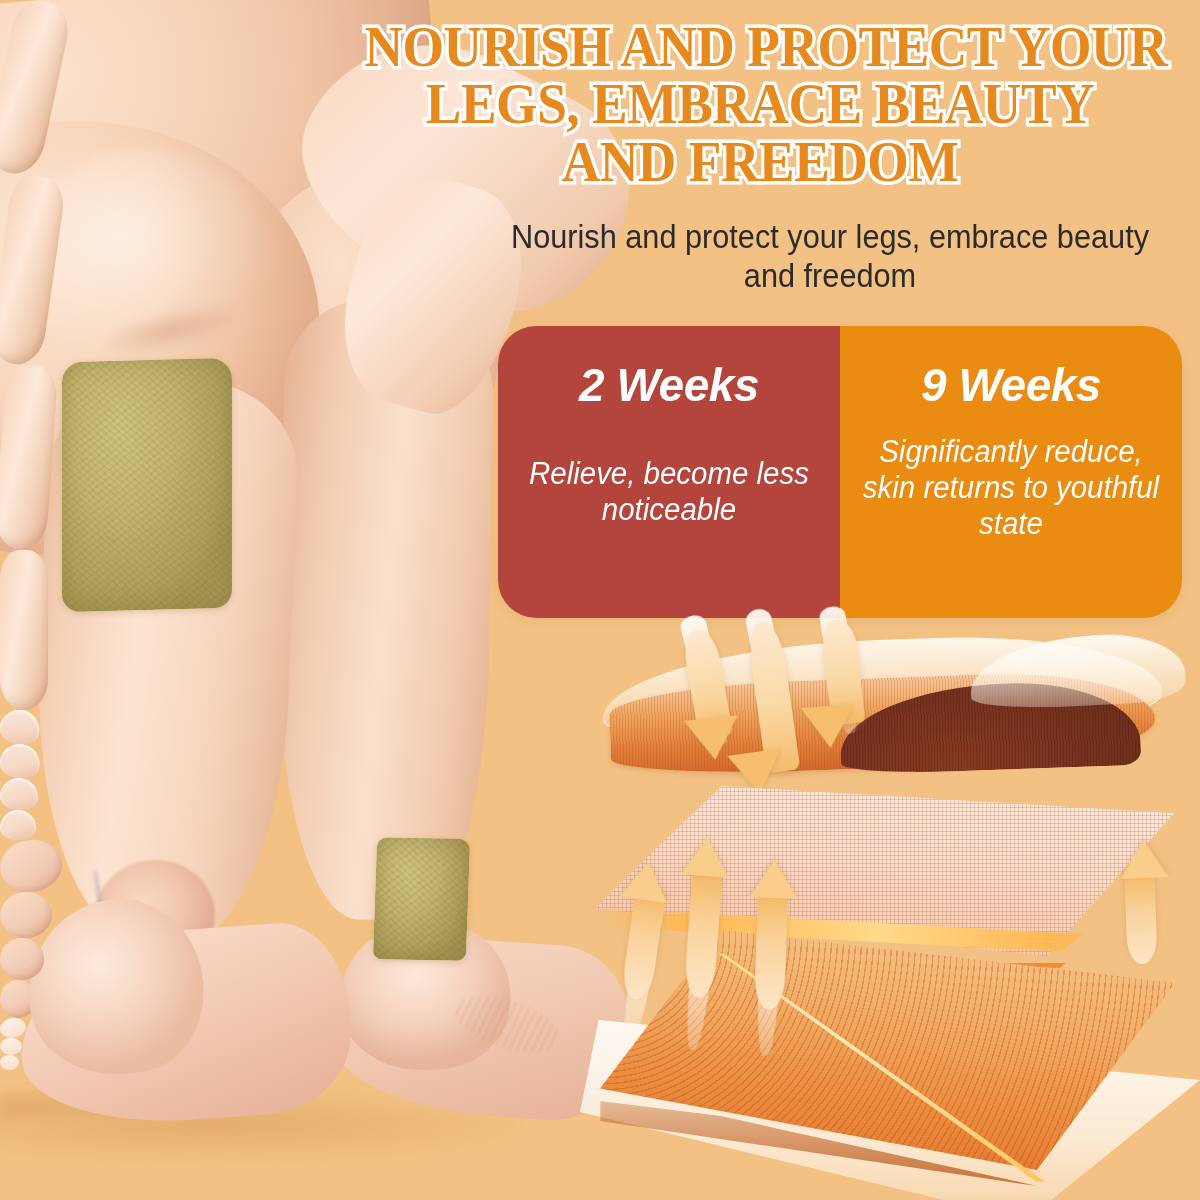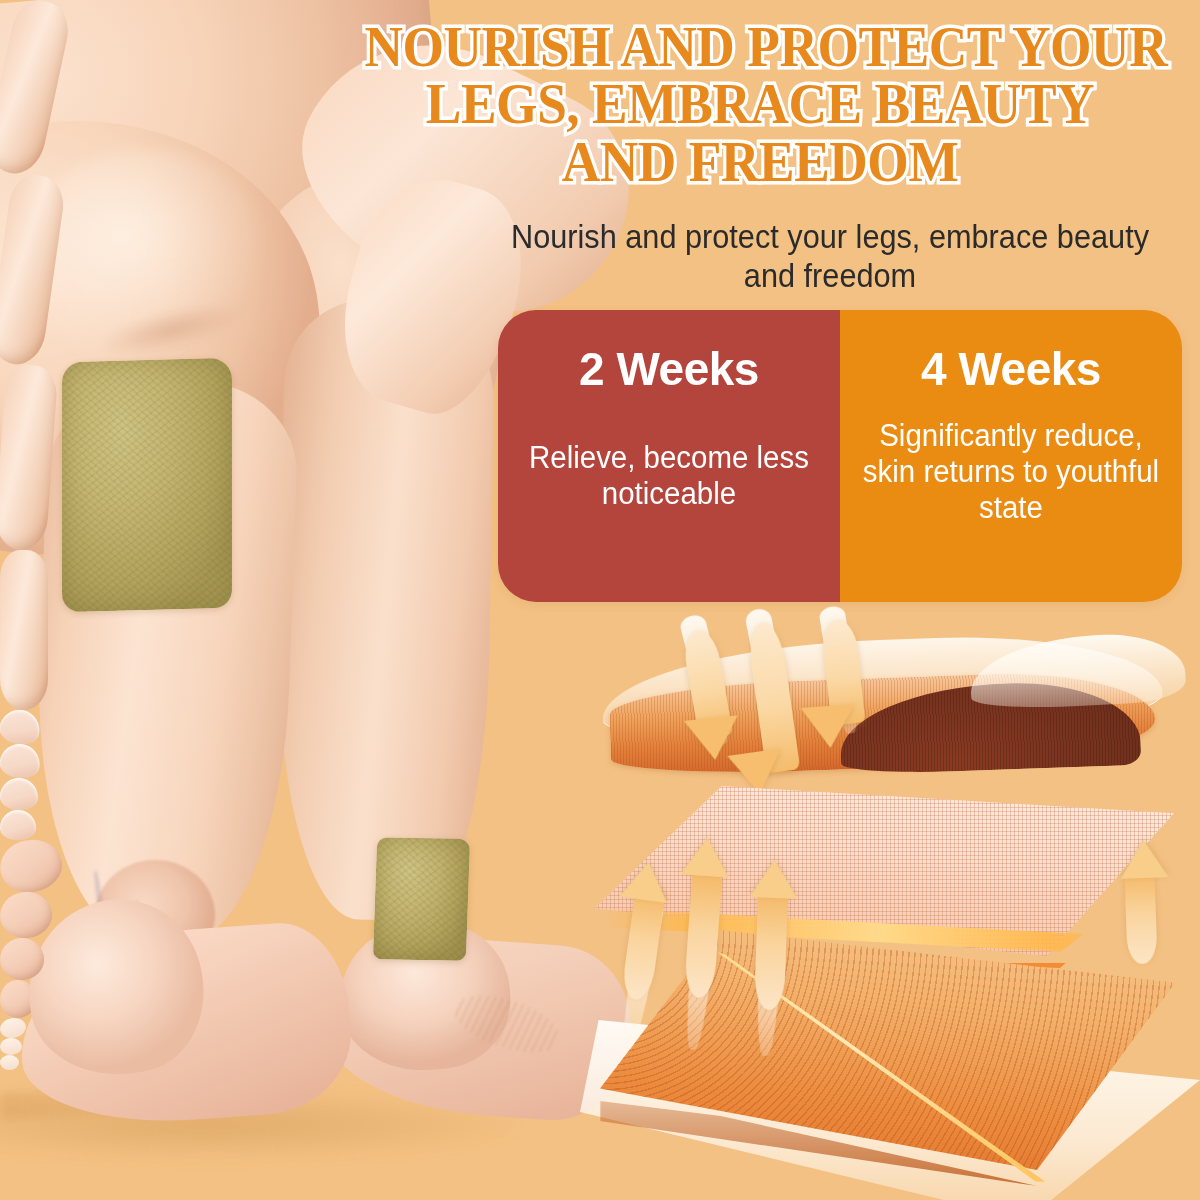--- a/index.html
+++ b/index.html
@@ -237,25 +237,26 @@
     text-align:center;
     font-size:33px;
     line-height:1.18;
     color:#2B2B2B;
     transform:scaleX(0.93);
     transform-origin:center top;
   }
 
   
   .compare-card{
-    position:absolute; left:498px; top:310px; width:684px; height:292px;
+    position:absolute; left:498px; top:326px; width:684px; height:292px;
     border-radius:38px;
     overflow:hidden;
     display:flex;
     box-shadow:0 3px 10px rgba(150,100,40,.10);
+    font-style:italic;
   }
   .panel{
     flex:1 1 50%;
     padding:22px 14px 20px;
     display:flex; flex-direction:column; align-items:center;
     color:#fff;
   }
   .panel-left { background:#B4453C; }
   .panel-right{ background:#EA8B12; }
   .panel-title{
@@ -453,21 +454,21 @@
   </div>
 
   <div class="subtitle">Nourish and protect your legs, embrace beauty and freedom</div>
 
   <div class="compare-card">
     <div class="panel panel-left">
       <div class="panel-title">2 Weeks</div>
       <div class="panel-desc">Relieve, become less noticeable</div>
     </div>
     <div class="panel panel-right">
-      <div class="panel-title">4 Weeks</div>
+      <div class="panel-title">9 Weeks</div>
       <div class="panel-desc">Significantly reduce, skin returns to youthful state</div>
     </div>
   </div>
 
   <div class="diagram">
 
     <div class="layer skin-film"></div>
     <div class="layer skin-body"></div>
     <div class="layer skin-bump"></div>
     <div class="layer skin-rim"></div>

